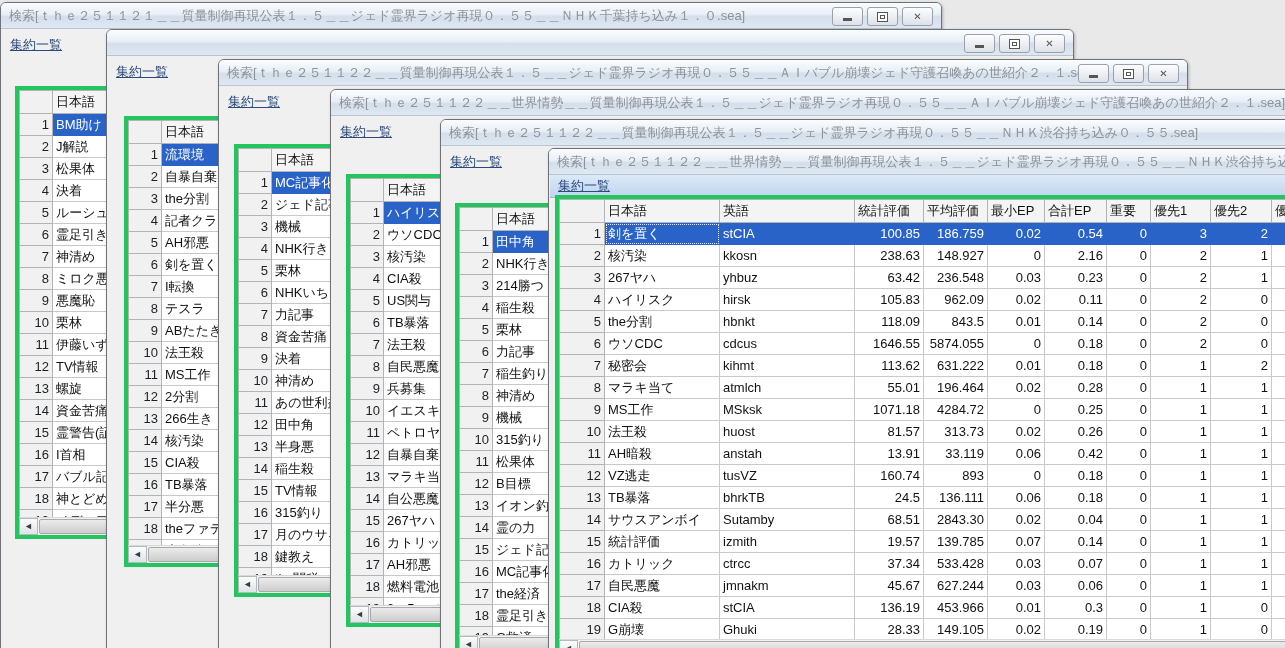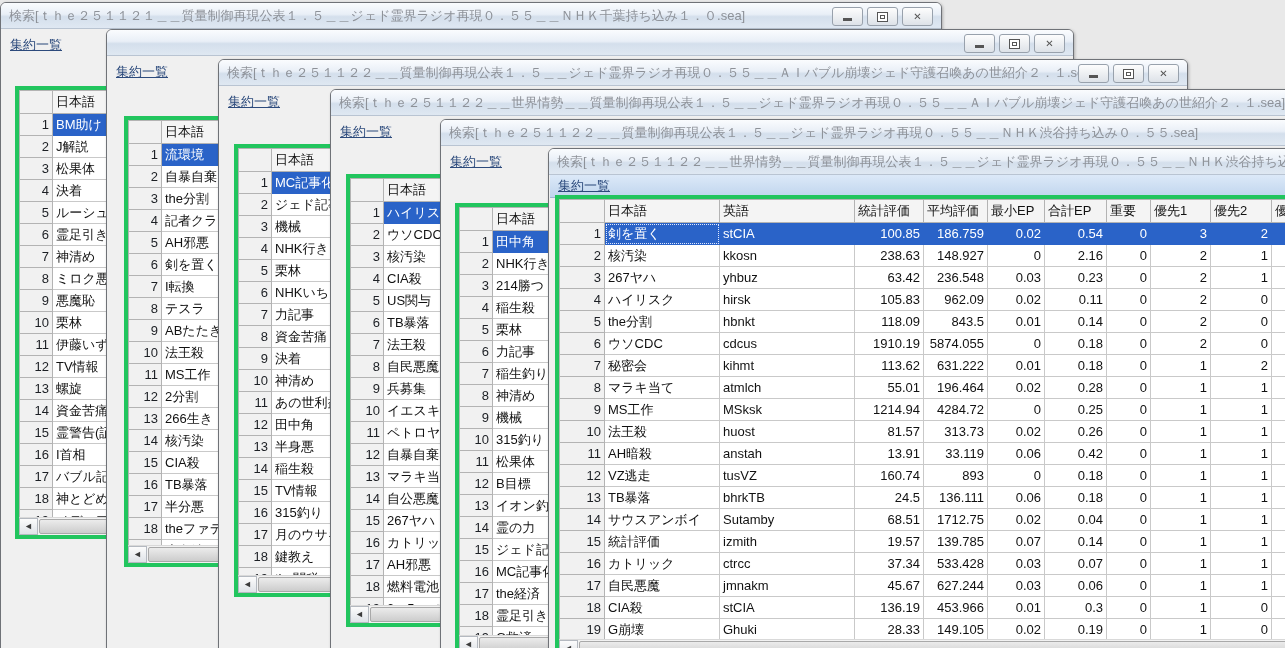--- a/index.html
+++ b/index.html
@@ -689,21 +689,21 @@
               <td class="c5 num">0.14</td>
               <td class="c6 num">0</td>
               <td class="c7 num">2</td>
               <td class="c8 num">0</td>
               <td class="c9 num">1</td>
             </tr>
             <tr>
               <td class="rn">6</td>
               <td class="c0">ウソCDC</td>
               <td class="c1">cdcus</td>
-              <td class="c2 num">1910.19</td>
+              <td class="c2 num">1646.55</td>
               <td class="c3 num">5874.055</td>
               <td class="c4 num">0</td>
               <td class="c5 num">0.18</td>
               <td class="c6 num">0</td>
               <td class="c7 num">2</td>
               <td class="c8 num">0</td>
               <td class="c9 num">0</td>
             </tr>
             <tr>
               <td class="rn">7</td>
@@ -728,21 +728,21 @@
               <td class="c5 num">0.28</td>
               <td class="c6 num">0</td>
               <td class="c7 num">1</td>
               <td class="c8 num">1</td>
               <td class="c9 num">3</td>
             </tr>
             <tr>
               <td class="rn">9</td>
               <td class="c0">MS工作</td>
               <td class="c1">MSksk</td>
-              <td class="c2 num">1214.94</td>
+              <td class="c2 num">1071.18</td>
               <td class="c3 num">4284.72</td>
               <td class="c4 num">0</td>
               <td class="c5 num">0.25</td>
               <td class="c6 num">0</td>
               <td class="c7 num">1</td>
               <td class="c8 num">1</td>
               <td class="c9 num">2</td>
             </tr>
             <tr>
               <td class="rn">10</td>
@@ -794,21 +794,21 @@
               <td class="c6 num">0</td>
               <td class="c7 num">1</td>
               <td class="c8 num">1</td>
               <td class="c9 num">1</td>
             </tr>
             <tr>
               <td class="rn">14</td>
               <td class="c0">サウスアンボイ</td>
               <td class="c1">Sutamby</td>
               <td class="c2 num">68.51</td>
-              <td class="c3 num">1712.75</td>
+              <td class="c3 num">2843.30</td>
               <td class="c4 num">0.02</td>
               <td class="c5 num">0.04</td>
               <td class="c6 num">0</td>
               <td class="c7 num">1</td>
               <td class="c8 num">1</td>
               <td class="c9 num">0</td>
             </tr>
             <tr>
               <td class="rn">15</td>
               <td class="c0">統計評価</td>

